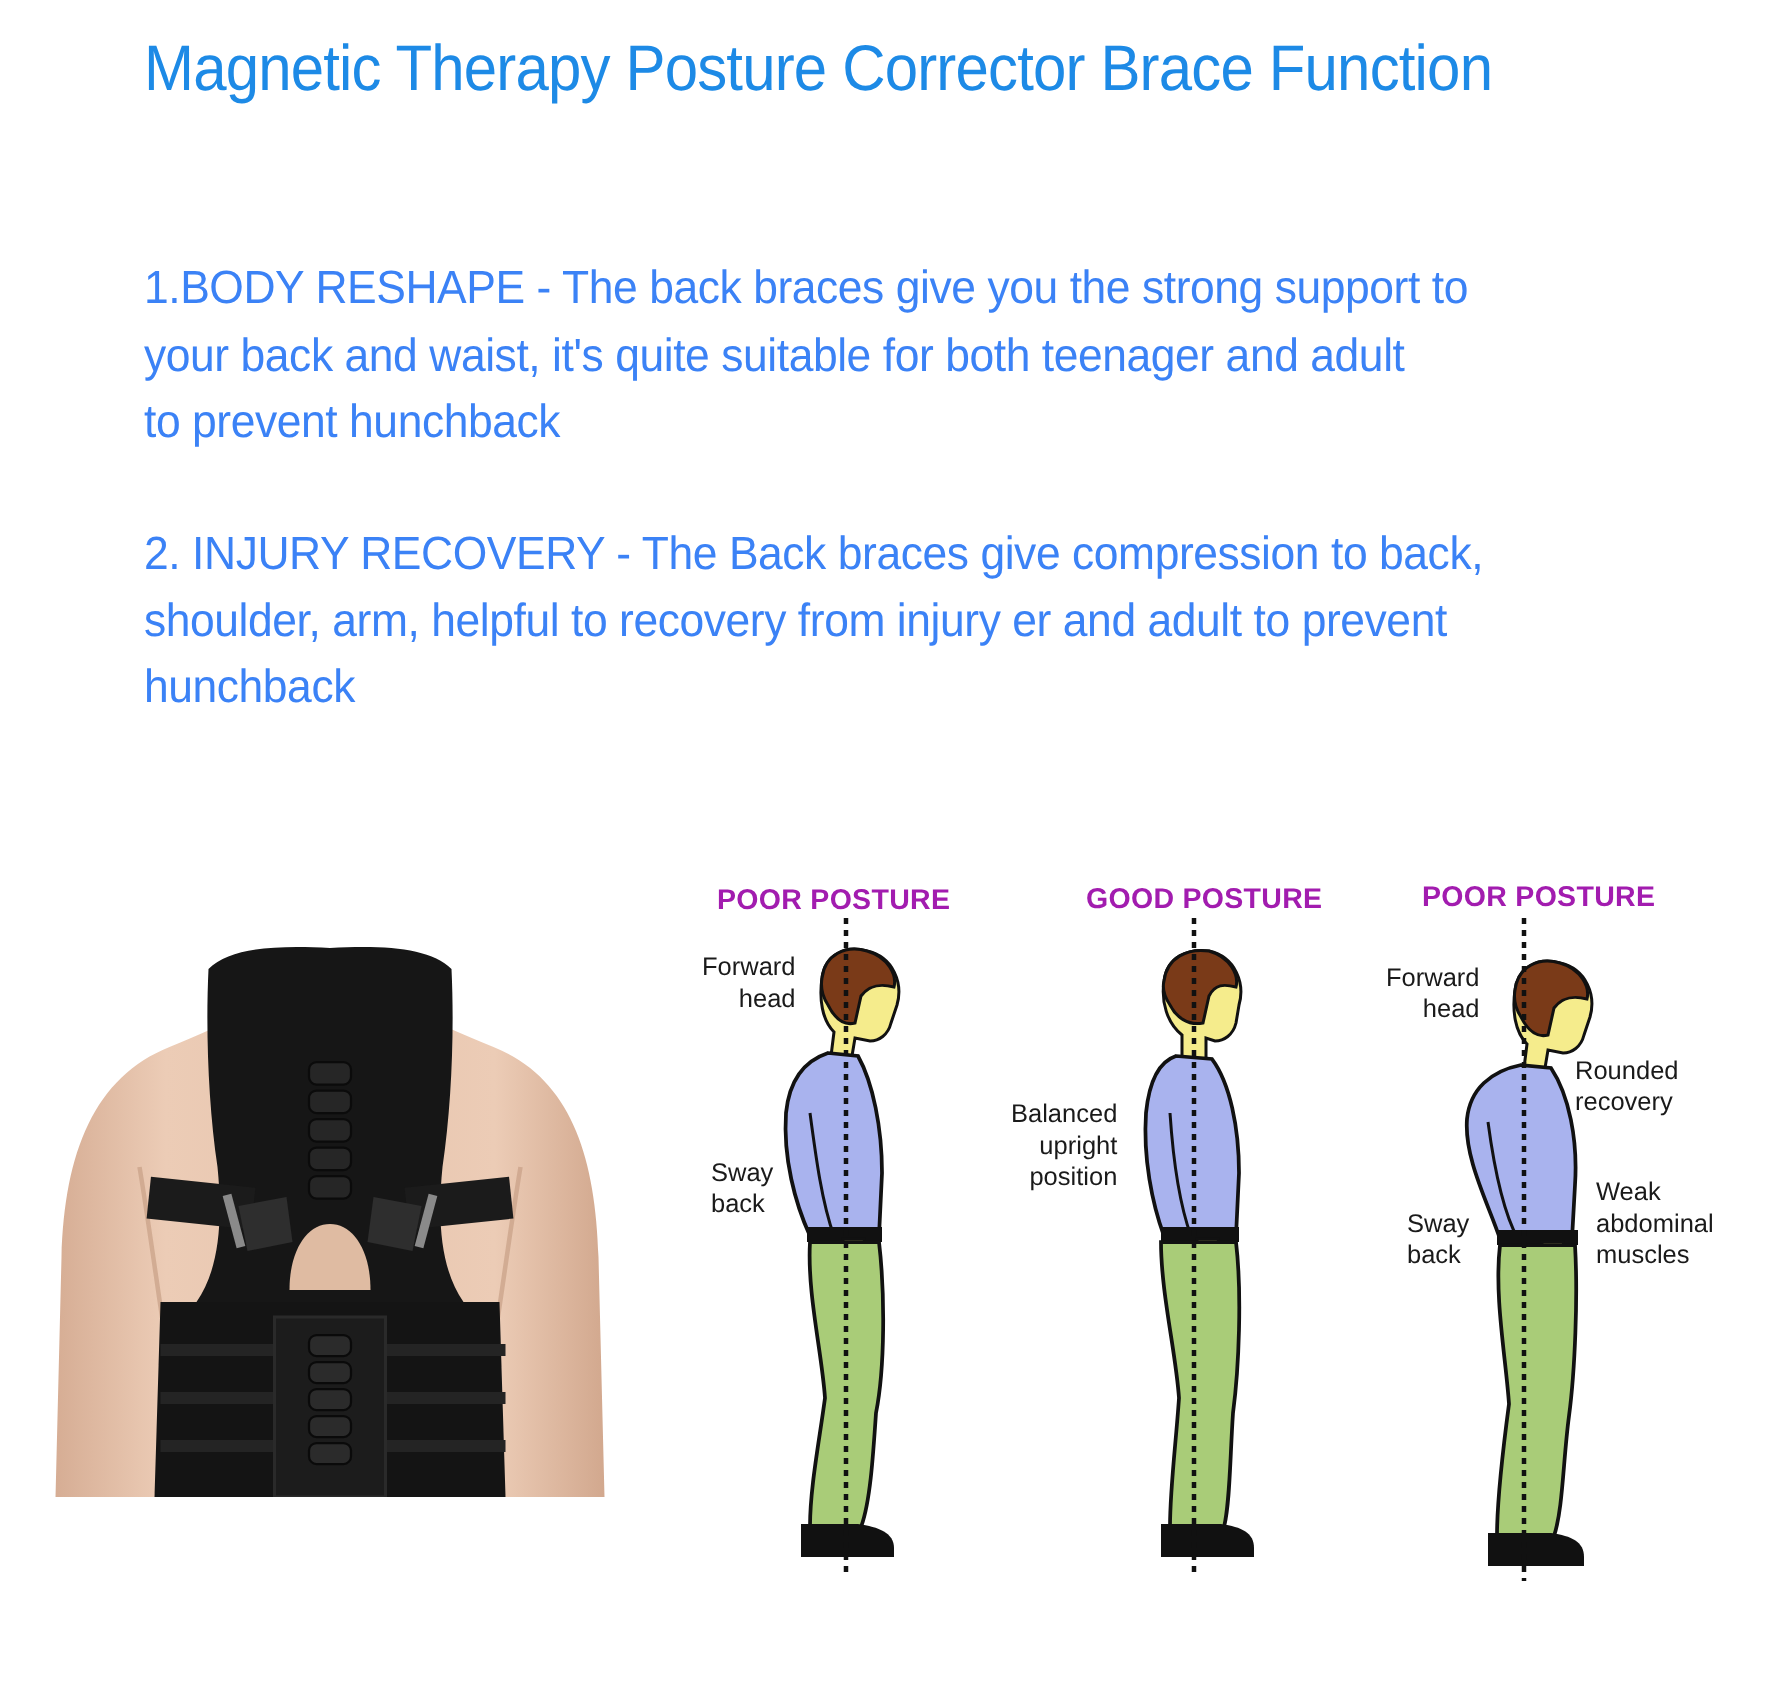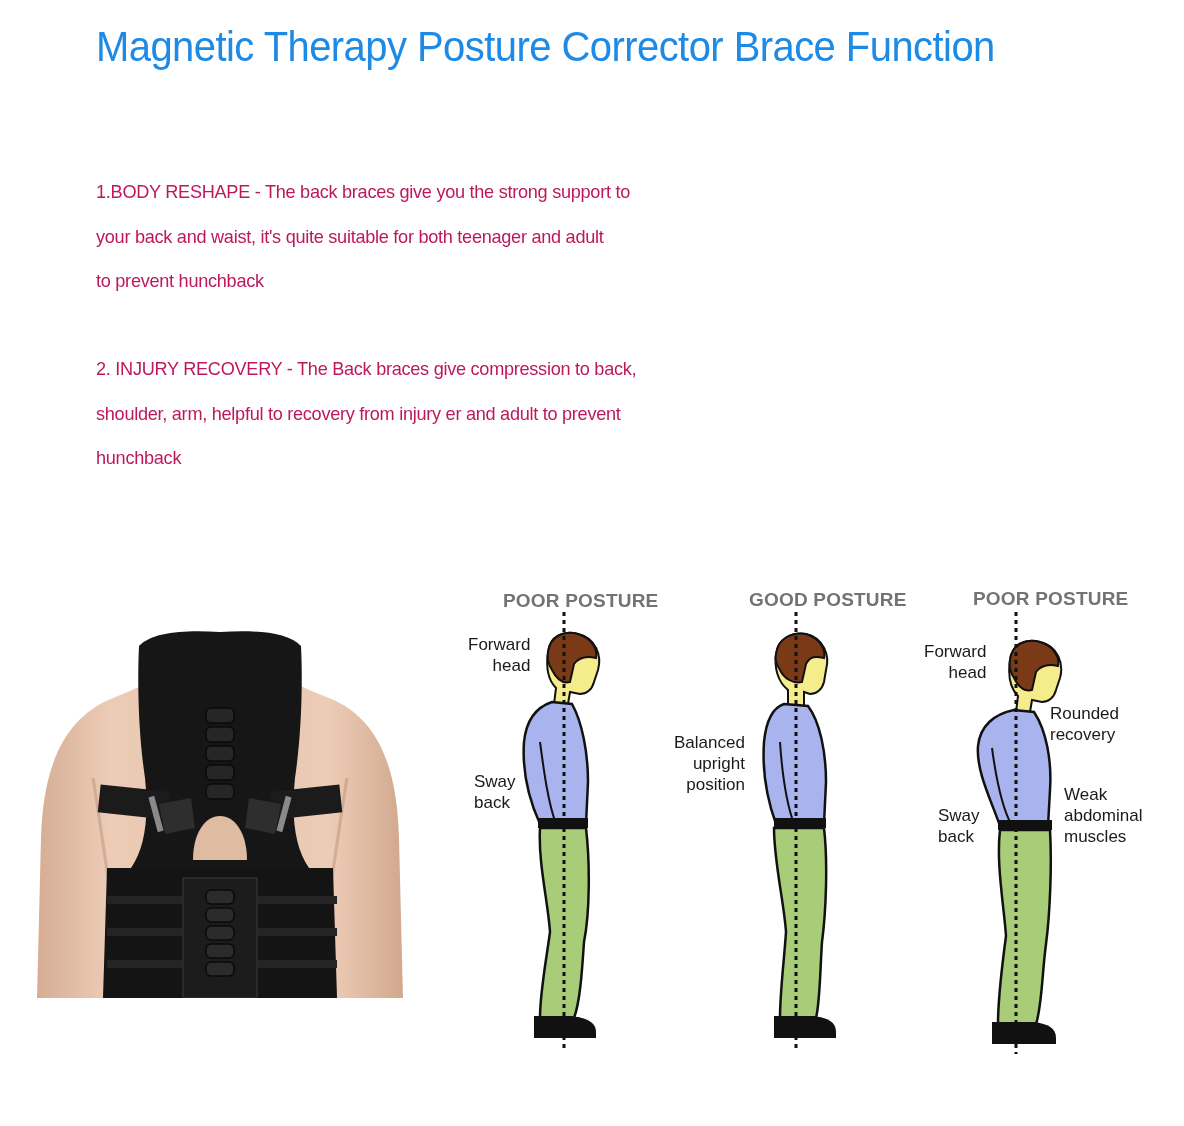--- a/index.html
+++ b/index.html
@@ -7,32 +7,32 @@
   body { position: relative; font-family: "Liberation Sans", "DejaVu Sans", sans-serif; color: #1a1a1a; }
 
   .title {
     position: absolute; left: 96px; top: 22px; width: 1060px;
     font-size: 43px; font-weight: normal; color: #1d8ae6;
     letter-spacing: -0.6px; white-space: nowrap;
     transform: scaleX(0.93); transform-origin: left top;
   }
   .para {
     position: absolute; left: 96px; width: 1040px;
-    font-size: 19px; line-height: 44.5px; color: #be185d;
+    font-size: 31px; line-height: 44.5px; color: #3b82f6;
     letter-spacing: -0.3px;
   }
   .para span { display: block; white-space: nowrap; transform: scaleX(0.955); transform-origin: left center; }
   .para1 { top: 170px; }
   .para2 { top: 347px; }
 
   .brace-photo { position: absolute; left: 33px; top: 628px; width: 374px; height: 370px; }
 
   .posture-heading {
-    position: absolute; font-size: 19px; font-weight: bold; color: #737373;
-    letter-spacing: 0.2px; white-space: nowrap; text-align: left; margin-left: 25px;
+    position: absolute; font-size: 19px; font-weight: bold; color: #a21caf;
+    letter-spacing: 0.2px; white-space: nowrap; text-align: left;
   }
   .h1 { left: 478px; top: 590px; }
   .h2 { left: 724px; top: 589px; }
   .h3 { left: 948px; top: 588px; }
 
   .label {
     position: absolute; font-size: 17px; line-height: 21px; color: #1a1a1a;
     text-align: right; white-space: nowrap;
   }
   .label span { display: block; }

